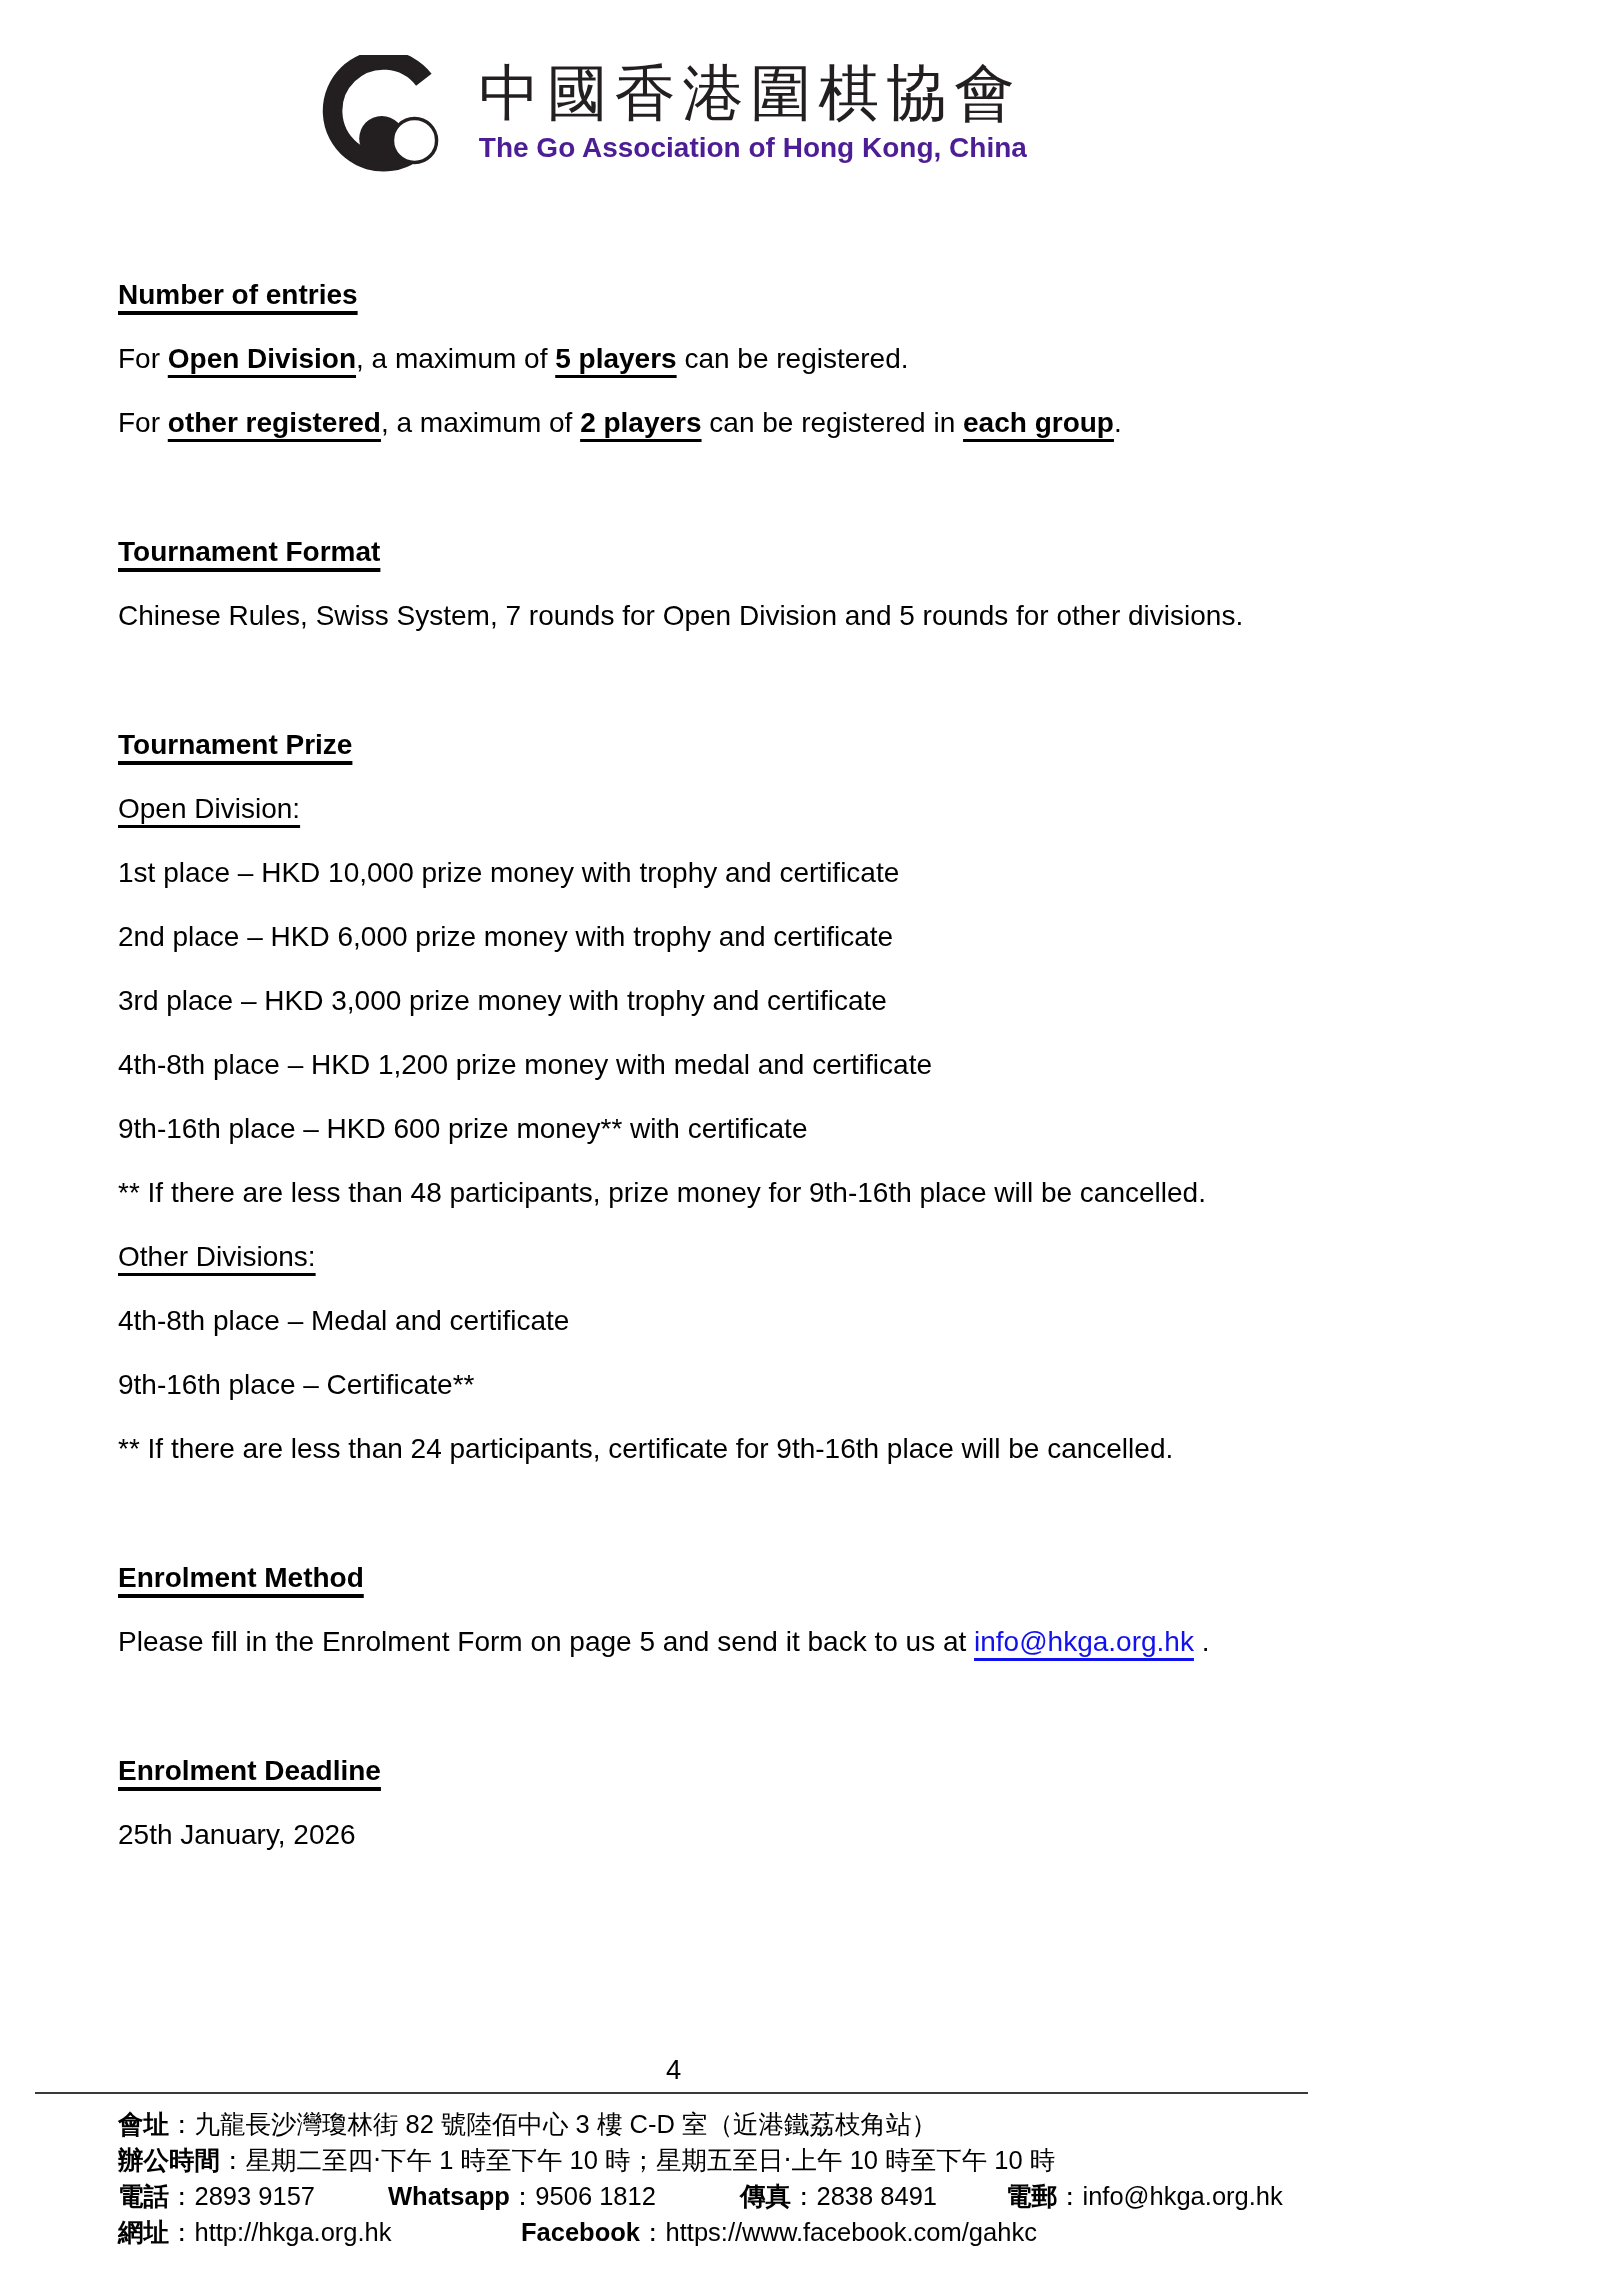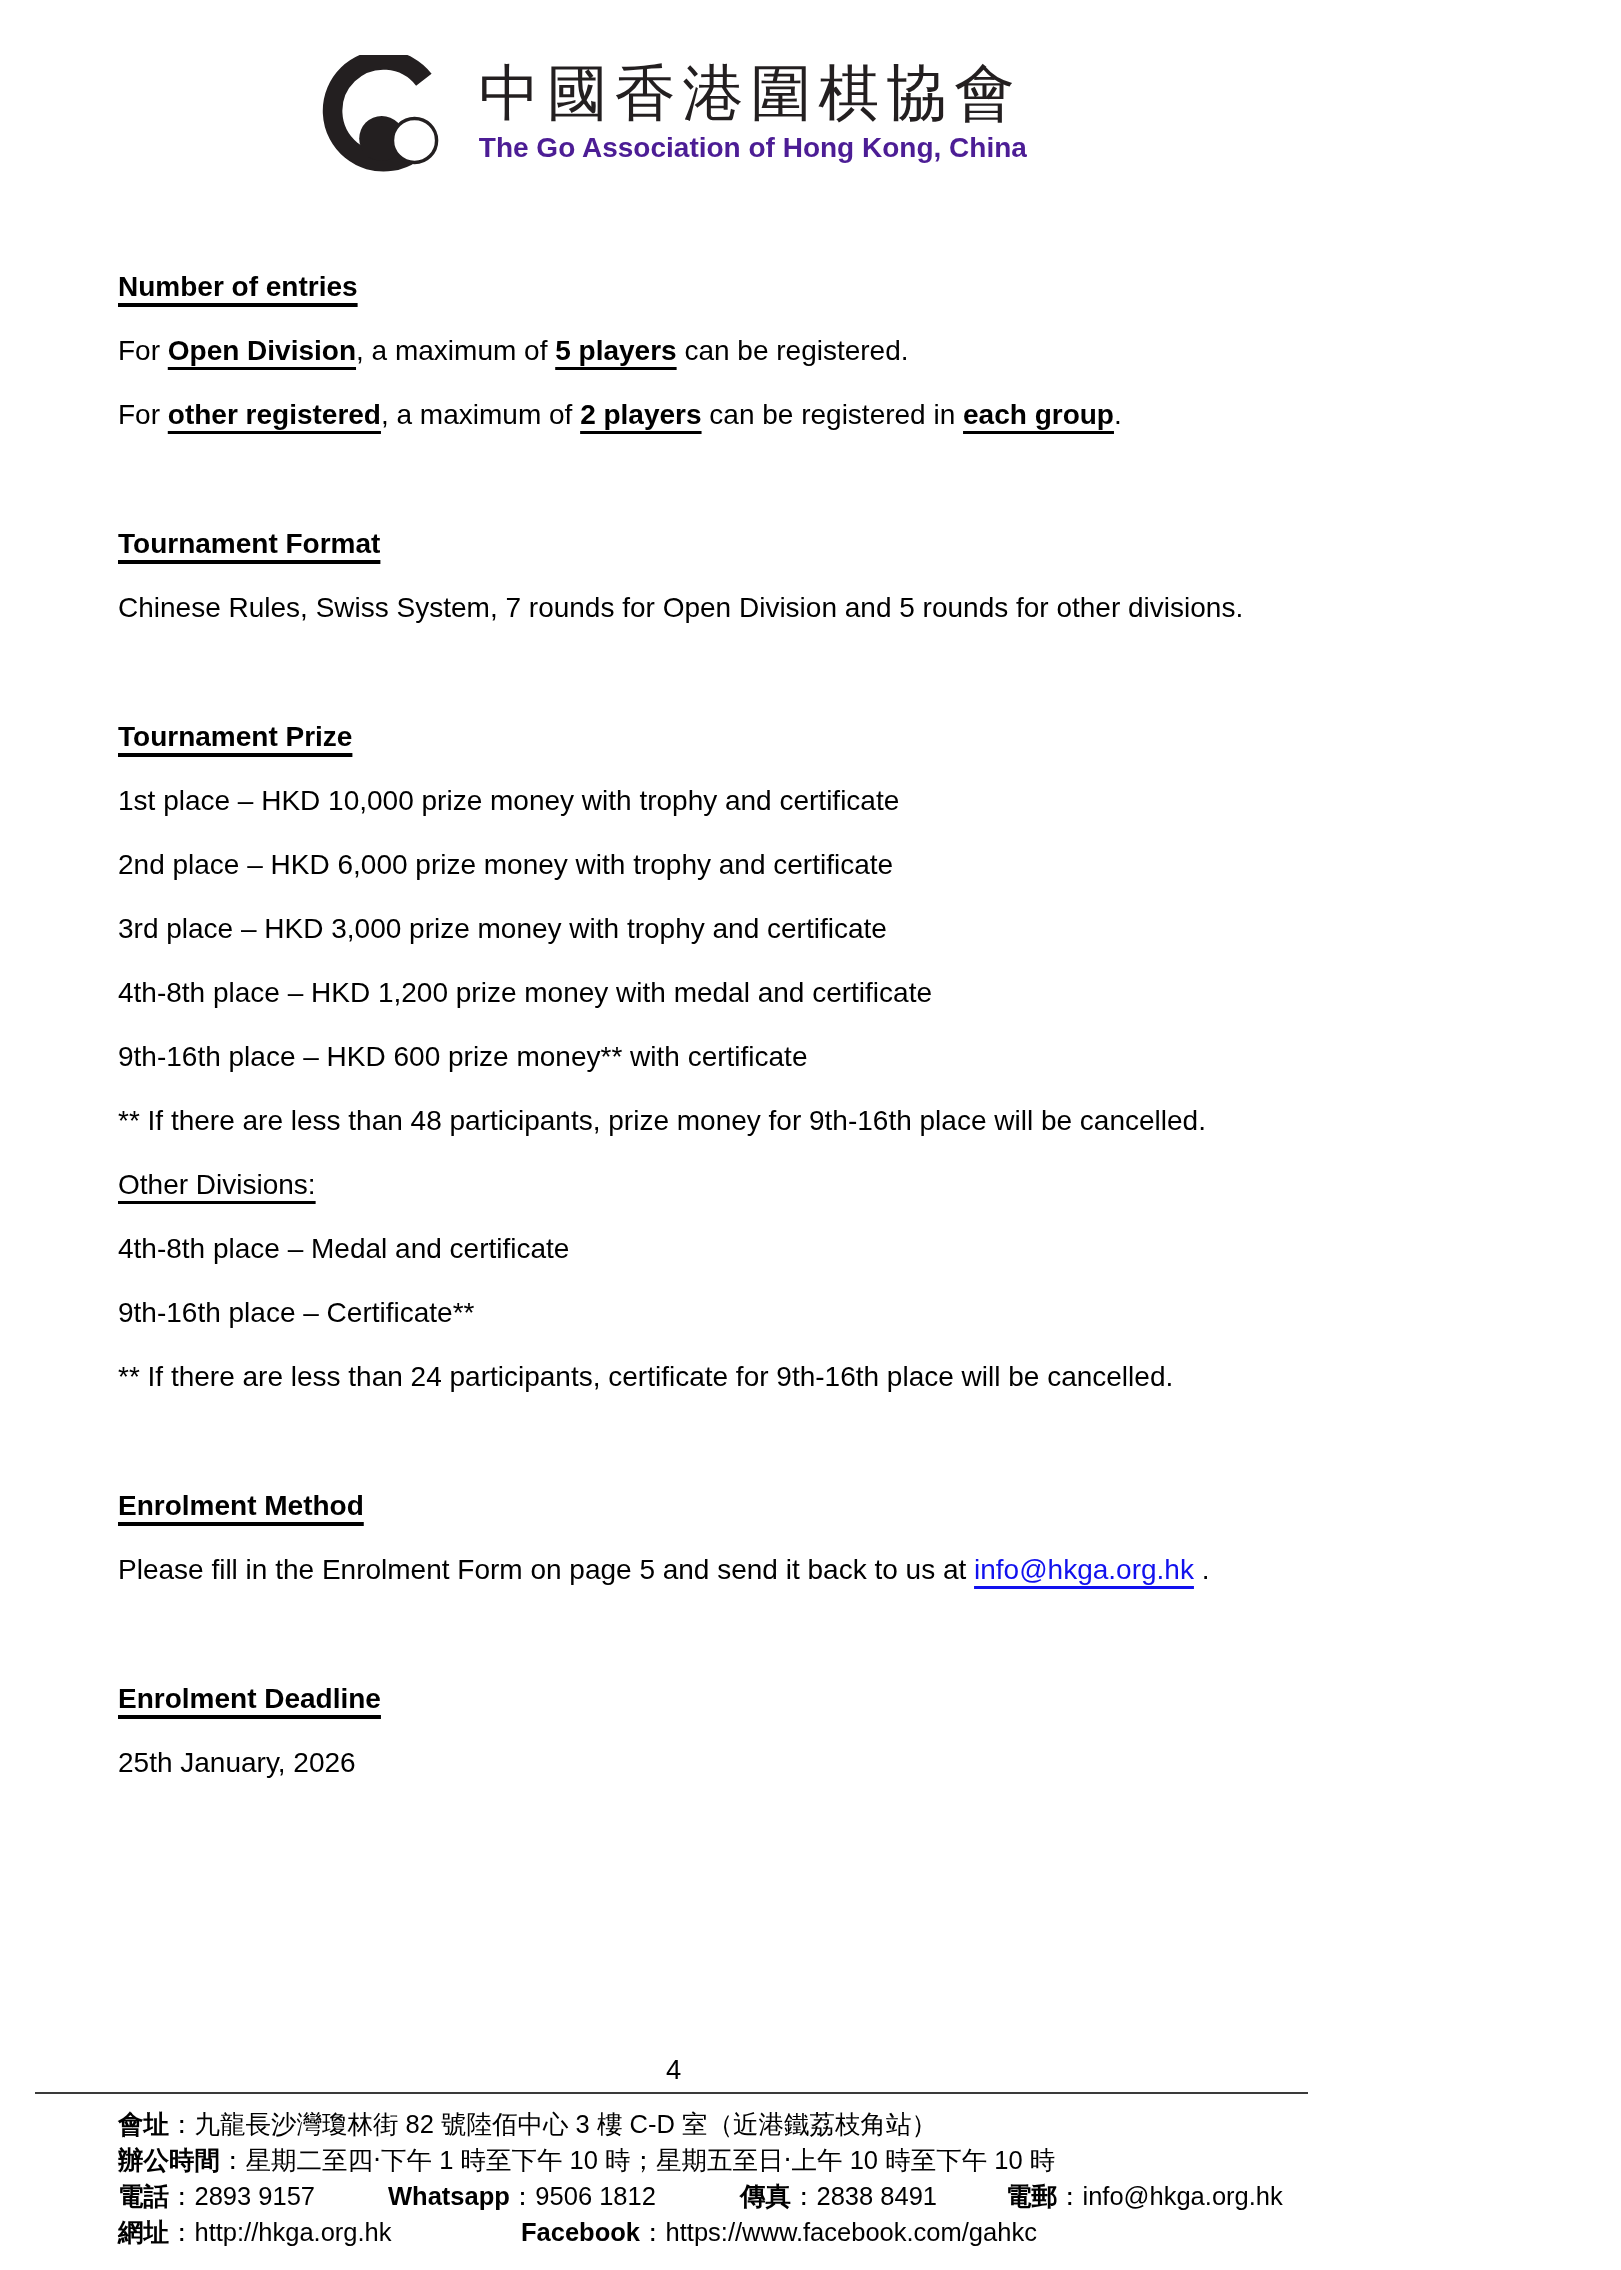--- a/index.html
+++ b/index.html
@@ -47,21 +47,21 @@
 
   
   .doc {
     padding: 90px 116px 0 118px;
     font-size: 28px;
     line-height: 28px;
   }
   .doc p, .doc h2, .doc h3 {
     font-size: 28px;
     line-height: 28px;
-    margin: 8px 0 36px 0;
+    margin: 16px 0 36px 0;
     font-weight: 400;
     white-space: nowrap;
   }
   .doc h2 {
     font-weight: 700;
     padding-top: 65px;
   }
   .doc h2.first { padding-top: 0; }
   .u-head {
     text-decoration: underline;
@@ -143,20 +143,21 @@
     <p><span>For </span><span class="bu">Open Division</span><span>, a maximum of </span><span class="bu">5 players</span><span> can be registered.</span></p>
 
     <p><span>For </span><span class="bu">other registered</span><span>, a maximum of </span><span class="bu">2 players</span><span> can be registered in </span><span class="bu">each group</span><span>.</span></p>
 
     <h2><span class="u-head">Tournament Format</span></h2>
 
     <p>Chinese Rules, Swiss System, 7 rounds for Open Division and 5 rounds for other divisions.</p>
 
     <h2><span class="u-head">Tournament Prize</span></h2>
 
+    <h3><span class="u-sub">Open Division:</span></h3>
 
     <p>1st place – HKD 10,000 prize money with trophy and certificate</p>
     <p>2nd place – HKD 6,000 prize money with trophy and certificate</p>
     <p>3rd place – HKD 3,000 prize money with trophy and certificate</p>
     <p>4th-8th place – HKD 1,200 prize money with medal and certificate</p>
     <p>9th-16th place – HKD 600 prize money** with certificate</p>
 
     <p>** If there are less than 48 participants, prize money for 9th-16th place will be cancelled.</p>
 
     <h3><span class="u-sub">Other Divisions:</span></h3>

